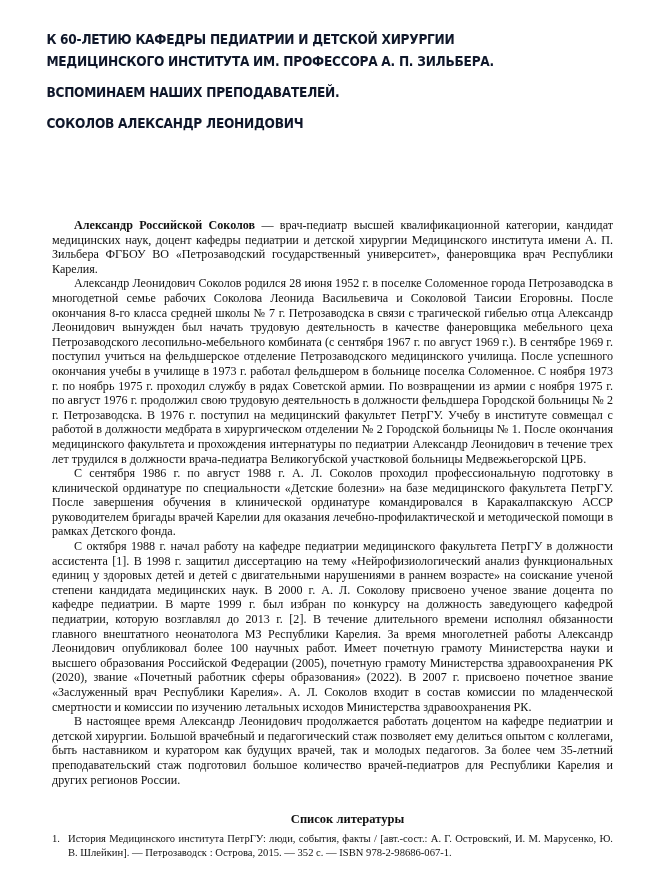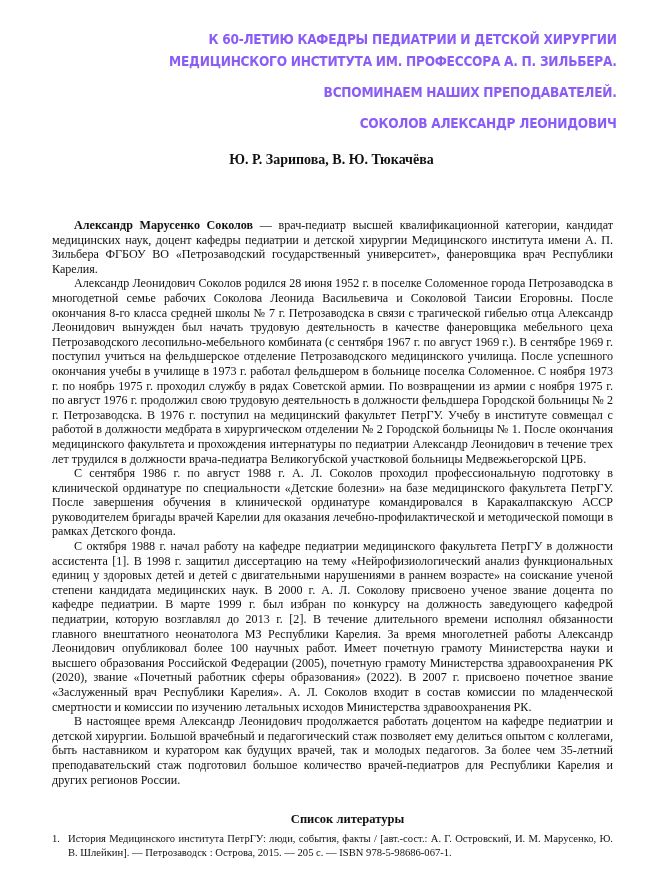--- a/index.html
+++ b/index.html
@@ -1,18 +1,18 @@
 <!DOCTYPE html>
 <html><head>
 <meta charset="utf-8">
 <style>
   html, body { margin:0; padding:0; background:#ffffff; }
   body { width:663px; height:886px; overflow:hidden; position:relative; font-family:"Liberation Serif", serif; color:#111; }
   .page { position:absolute; left:0; top:0; width:663px; height:886px; }
-  .title-block { position:absolute; left:0; top:28px; width:663px; text-align:right; font-family:"DejaVu Sans", sans-serif; font-weight:bold; color:#8b5cf6; }
+  .title-block { position:absolute; left:0; top:28px; width:663px; text-align:left; font-family:"DejaVu Sans", sans-serif; font-weight:bold; color:#0f172a; }
   .title-line { font-size:14.2px; line-height:22px; letter-spacing:-0.3px; transform:scaleX(0.86); }
   .title-sub { font-size:14.2px; line-height:22px; letter-spacing:-0.3px; transform:scaleX(0.86); margin-top:9px; }
   .title-name { font-size:14.2px; line-height:22px; letter-spacing:-0.3px; transform:scaleX(0.86); margin-top:9px; }
   .authors { position:absolute; left:0; top:152px; width:663px; text-align:center; font-weight:bold; font-size:14px; }
   .affil { position:absolute; left:0; top:178px; width:663px; text-align:center; font-style:italic; font-size:10.5px; }
   .body-text { position:absolute; left:52px; top:218px; width:561px; font-size:12.1px; line-height:14.6px; text-align:justify; }
   .body-text p { margin:0; text-indent:22px; hyphens:auto; }
   .lead-name { font-weight:bold; }
   .refs-title { position:absolute; left:16px; top:812px; width:663px; text-align:center; font-weight:bold; font-size:12.5px; }
   .refs { position:absolute; left:52px; top:832px; width:561px; font-size:10.6px; line-height:14px; }
@@ -25,31 +25,30 @@
 
 <div class="page">
 
   <div class="title-block">
     <div class="title-line">К 60-ЛЕТИЮ КАФЕДРЫ ПЕДИАТРИИ И ДЕТСКОЙ ХИРУРГИИ</div>
     <div class="title-line">МЕДИЦИНСКОГО ИНСТИТУТА ИМ. ПРОФЕССОРА А. П. ЗИЛЬБЕРА.</div>
     <div class="title-sub">ВСПОМИНАЕМ НАШИХ ПРЕПОДАВАТЕЛЕЙ.</div>
     <div class="title-name">СОКОЛОВ АЛЕКСАНДР ЛЕОНИДОВИЧ</div>
   </div>
 
-  <div class="authors">Ю. Р. Зарипова, В. Ю. Тюкачёва</div>
 
   <div class="body-text">
-    <p><span class="lead-name">Александр Марусенко Соколов</span><span> — врач-педиатр высшей квалификационной категории, кандидат медицинских наук, доцент кафедры педиатрии и детской хирургии Медицинского института имени А. П. Зильбера ФГБОУ ВО «Петрозаводский государственный университет», фанеровщика врач Республики Карелия.</span></p>
+    <p><span class="lead-name">Александр Российской Соколов</span><span> — врач-педиатр высшей квалификационной категории, кандидат медицинских наук, доцент кафедры педиатрии и детской хирургии Медицинского института имени А. П. Зильбера ФГБОУ ВО «Петрозаводский государственный университет», фанеровщика врач Республики Карелия.</span></p>
     <p>Александр Леонидович Соколов родился 28 июня 1952 г. в поселке Соломенное города Петрозаводска в многодетной семье рабочих Соколова Леонида Васильевича и Соколовой Таисии Егоровны. После окончания 8-го класса средней школы № 7 г. Петрозаводска в связи с трагической гибелью отца Александр Леонидович вынужден был начать трудовую деятельность в качестве фанеровщика мебельного цеха Петрозаводского лесопильно-мебельного комбината (с сентября 1967 г. по август 1969 г.). В сентябре 1969 г. поступил учиться на фельдшерское отделение Петрозаводского медицинского училища. После успешного окончания учебы в училище в 1973 г. работал фельдшером в больнице поселка Соломенное. С ноября 1973 г. по ноябрь 1975 г. проходил службу в рядах Советской армии. По возвращении из армии с ноября 1975 г. по август 1976 г. продолжил свою трудовую деятельность в должности фельдшера Городской больницы № 2 г. Петрозаводска. В 1976 г. поступил на медицинский факультет ПетрГУ. Учебу в институте совмещал с работой в должности медбрата в хирургическом отделении № 2 Городской больницы № 1. После окончания медицинского факультета и прохождения интернатуры по педиатрии Александр Леонидович в течение трех лет трудился в должности врача-педиатра Великогубской участковой больницы Медвежьегорской ЦРБ.</p>
     <p>С сентября 1986 г. по август 1988 г. А. Л. Соколов проходил профессиональную подготовку в клинической ординатуре по специальности «Детские болезни» на базе медицинского факультета ПетрГУ. После завершения обучения в клинической ординатуре командировался в Каракалпакскую АССР руководителем бригады врачей Карелии для оказания лечебно-профилактической и методической помощи в рамках Детского фонда.</p>
     <p>С октября 1988 г. начал работу на кафедре педиатрии медицинского факультета ПетрГУ в должности ассистента [1]. В 1998 г. защитил диссертацию на тему «Нейрофизиологический анализ функциональных единиц у здоровых детей и детей с двигательными нарушениями в раннем возрасте» на соискание ученой степени кандидата медицинских наук. В 2000 г. А. Л. Соколову присвоено ученое звание доцента по кафедре педиатрии. В марте 1999 г. был избран по конкурсу на должность заведующего кафедрой педиатрии, которую возглавлял до 2013 г. [2]. В течение длительного времени исполнял обязанности главного внештатного неонатолога МЗ Республики Карелия. За время многолетней работы Александр Леонидович опубликовал более 100 научных работ. Имеет почетную грамоту Министерства науки и высшего образования Российской Федерации (2005), почетную грамоту Министерства здравоохранения РК (2020), звание «Почетный работник сферы образования» (2022). В 2007 г. присвоено почетное звание «Заслуженный врач Республики Карелия». А. Л. Соколов входит в состав комиссии по младенческой смертности и комиссии по изучению летальных исходов Министерства здравоохранения РК.</p>
     <p>В настоящее время Александр Леонидович продолжается работать доцентом на кафедре педиатрии и детской хирургии. Большой врачебный и педагогический стаж позволяет ему делиться опытом с коллегами, быть наставником и куратором как будущих врачей, так и молодых педагогов. За более чем 35-летний преподавательский стаж подготовил большое количество врачей-педиатров для Республики Карелия и других регионов России.</p>
   </div>
 
   <div class="refs-title">Список литературы</div>
   <div class="refs">
     <div class="ref-item">
       <span class="ref-num">1.</span>
-      <span class="ref-text">История Медицинского института ПетрГУ: люди, события, факты / [авт.-сост.: А. Г. Островский, И. М. Марусенко, Ю. В. Шлейкин]. — Петрозаводск : Острова, 2015. — 205 с. — ISBN 978-5-98686-067-1.</span>
+      <span class="ref-text">История Медицинского института ПетрГУ: люди, события, факты / [авт.-сост.: А. Г. Островский, И. М. Марусенко, Ю. В. Шлейкин]. — Петрозаводск : Острова, 2015. — 352 с. — ISBN 978-2-98686-067-1.</span>
     </div>
   </div>
 
 </div>
 
 </body></html>

